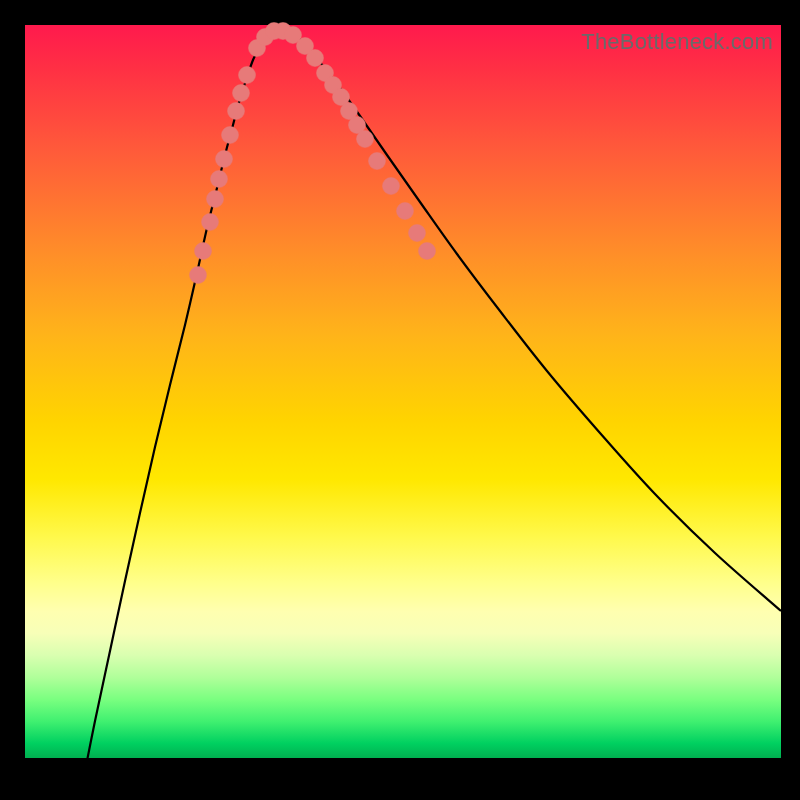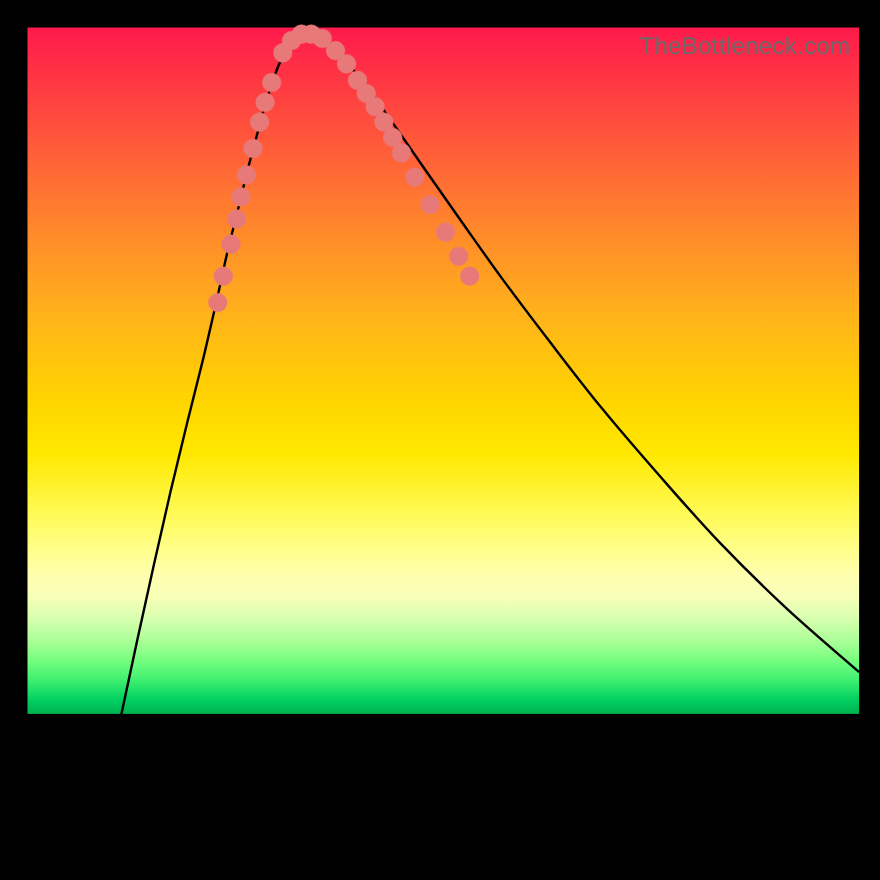--- a/index.html
+++ b/index.html
@@ -9,21 +9,21 @@
     height: 800px;
     background: #000;
     overflow: hidden;
     font-family: Arial, Helvetica, sans-serif;
   }
   .frame {
     position: absolute;
     left: 25px;
     top: 25px;
     width: 756px;
-    height: 624px;
+    height: 733px;
     background: linear-gradient(
       to bottom,
       #ff1a4d 0%,
       #ff3044 6%,
       #ff5a3a 17%,
       #ff8a2a 30%,
       #ffb31a 42%,
       #ffd400 54%,
       #ffe800 62%,
       #fff94d 70%,

